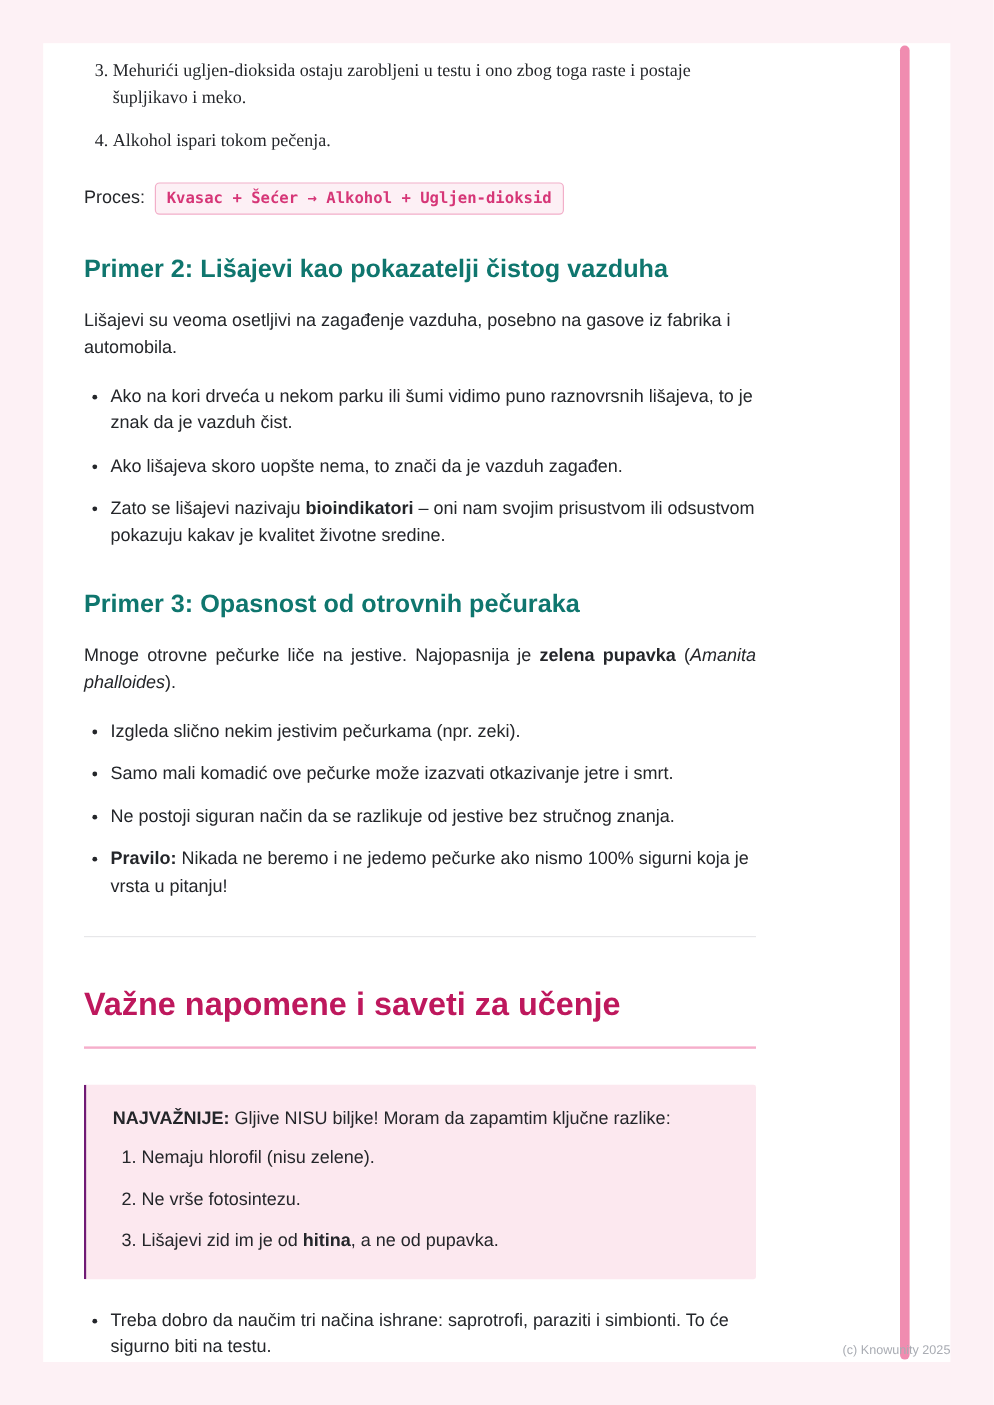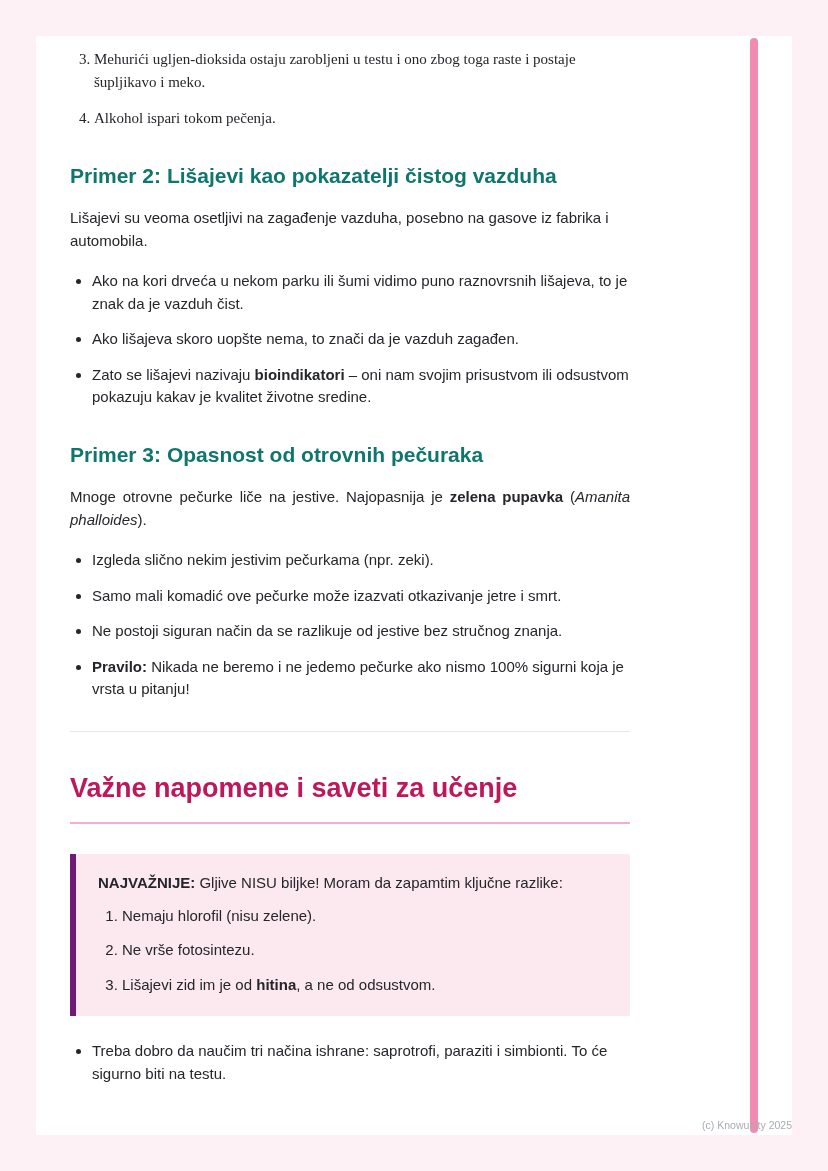--- a/index.html
+++ b/index.html
@@ -57,21 +57,21 @@
     font-size:27px;
     font-weight:bold;
     padding:36px 0 14px 0;
     border-bottom:2px solid #f6aecb;
   }
 
   .callout {
     width:560px;
     margin:30px 0 24px 0;
     background:#fce8ef;
-    border-left:6px solid #701a75;
+    border-left:2px solid #701a75;
     padding:18px 22px 8px 22px;
     border-radius:0 2px 2px 0;
   }
   .callout ol { padding-left:22px; margin:10px 0 6px 2px; }
   .callout ol li { margin-bottom:12px; }
 
   .watermark {
     position:absolute;
     right:36px; bottom:40px;
     font-size:10.5px;
@@ -93,20 +93,24 @@
 <body>
 
 <div class="sheet">
   <div class="content">
 
     <ol class="top-list" start="3">
       <li>Mehurići ugljen-dioksida ostaju zarobljeni u testu i ono zbog toga raste i postaje šupljikavo i meko.</li>
       <li>Alkohol ispari tokom pečenja.</li>
     </ol>
 
+    <div class="process-row">
+      <span>Proces:</span>
+      <code class="code-chip">Kvasac + Šećer → Alkohol + Ugljen-dioksid</code>
+    </div>
 
     <h2 class="pink">Primer 2: Lišajevi kao pokazatelji čistog vazduha</h2>
     <p class="para">Lišajevi su veoma osetljivi na zagađenje vazduha, posebno na gasove iz fabrika i automobila.</p>
 
     <ul class="bullets">
       <li><span>Ako na kori drveća u nekom parku ili šumi vidimo puno raznovrsnih lišajeva, to je znak da je vazduh čist.</span><strong></strong><span></span></li>
       <li><span>Ako lišajeva skoro uopšte nema, to znači da je vazduh zagađen.</span><strong></strong><span></span></li>
       <li><span>Zato se lišajevi nazivaju </span><strong>bioindikatori</strong><span> – oni nam svojim prisustvom ili odsustvom pokazuju kakav je kvalitet životne sredine.</span></li>
     </ul>
 
@@ -122,21 +126,21 @@
 
     <hr class="divider">
 
     <h1 class="big">Važne napomene i saveti za učenje</h1>
 
     <div class="callout">
       <div><strong>NAJVAŽNIJE:</strong><span> Gljive NISU biljke! Moram da zapamtim ključne razlike:</span></div>
       <ol>
         <li><span>Nemaju hlorofil (nisu zelene).</span><strong></strong><span></span></li>
         <li><span>Ne vrše fotosintezu.</span><strong></strong><span></span></li>
-        <li><span>Lišajevi zid im je od </span><strong>hitina</strong><span>, a ne od odsustvom.</span></li>
+        <li><span>Lišajevi zid im je od </span><strong>hitina</strong><span>, a ne od pupavka.</span></li>
       </ol>
     </div>
 
     <ul class="bullets">
       <li><span>Treba dobro da naučim tri načina ishrane: saprotrofi, paraziti i simbionti. To će sigurno biti na testu.</span><strong></strong><span></span></li>
     </ul>
 
   </div>
 </div>
 

